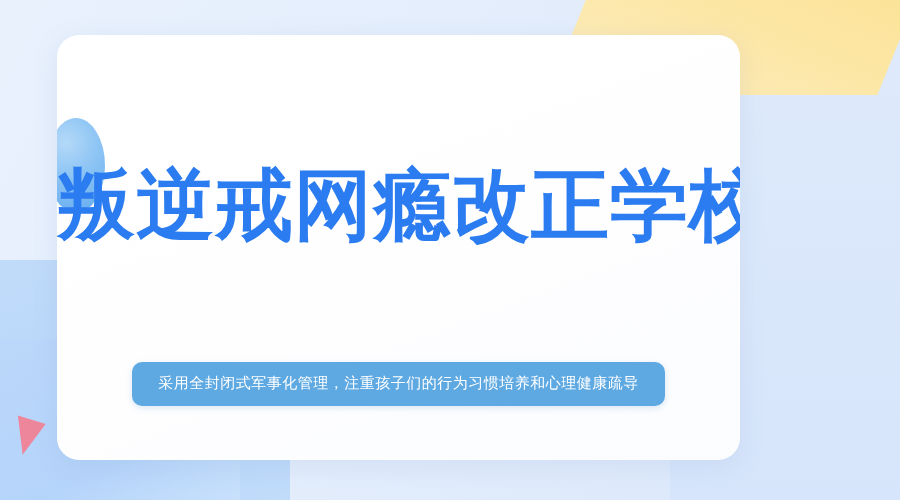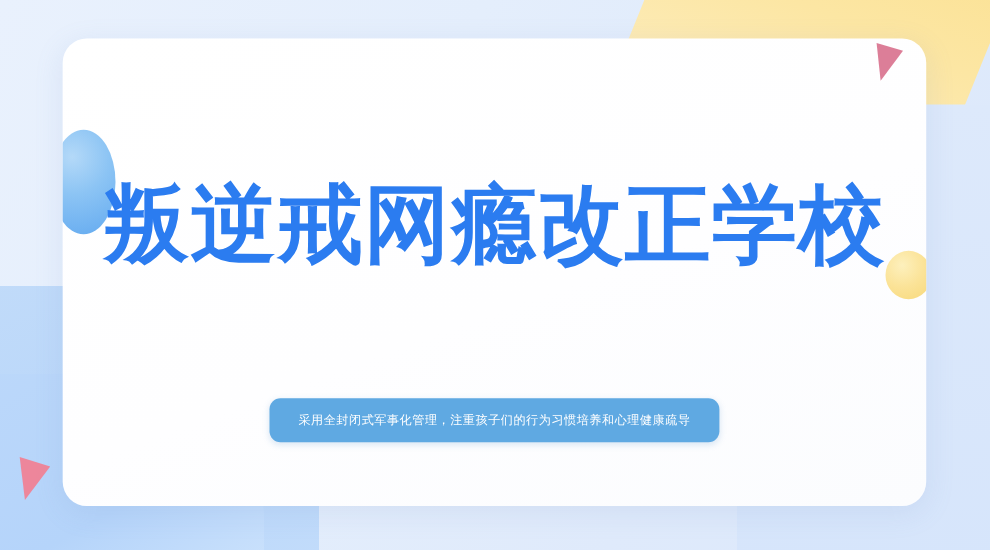--- a/index.html
+++ b/index.html
@@ -60,21 +60,21 @@
     height: 420px;
     background: linear-gradient(180deg, #dde9fb 0%, #d6e5fb 100%);
     border-radius: 28px 0 0 0;
   }
 
   
   .card {
     position: absolute;
     left: 57px;
     top: 35px;
-    width: 785px;
+    width: 683px;
     height: 425px;
     background: linear-gradient(160deg, #ffffff 0%, #fefeff 55%, #fbfcfe 100%);
     border-radius: 22px;
     box-shadow: 0 6px 26px rgba(120, 150, 200, 0.14);
     overflow: hidden;
   }
 
   
   .watermark {
     position: absolute;
@@ -161,21 +161,21 @@
     left: 0;
     right: 0;
     top: 327px;
     display: flex;
     justify-content: center;
   }
   .subtitle-pill {
     background: #5fa9e2;
     color: #ffffff;
     font-family: Liberation Serif, serif;
-    font-size: 11px;
+    font-size: 15px;
     font-weight: 400;
     letter-spacing: 0.5px;
     padding: 12px 26px 13px 26px;
     border-radius: 10px;
     white-space: nowrap;
     box-shadow: 0 2px 6px rgba(90, 150, 205, 0.22);
   }
 </style>
 </head>
 <body>

